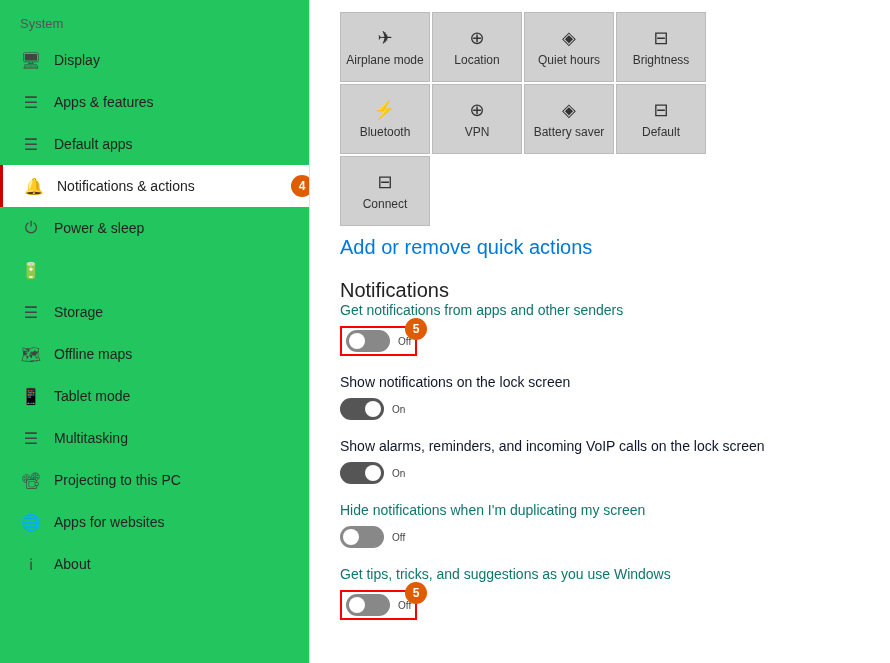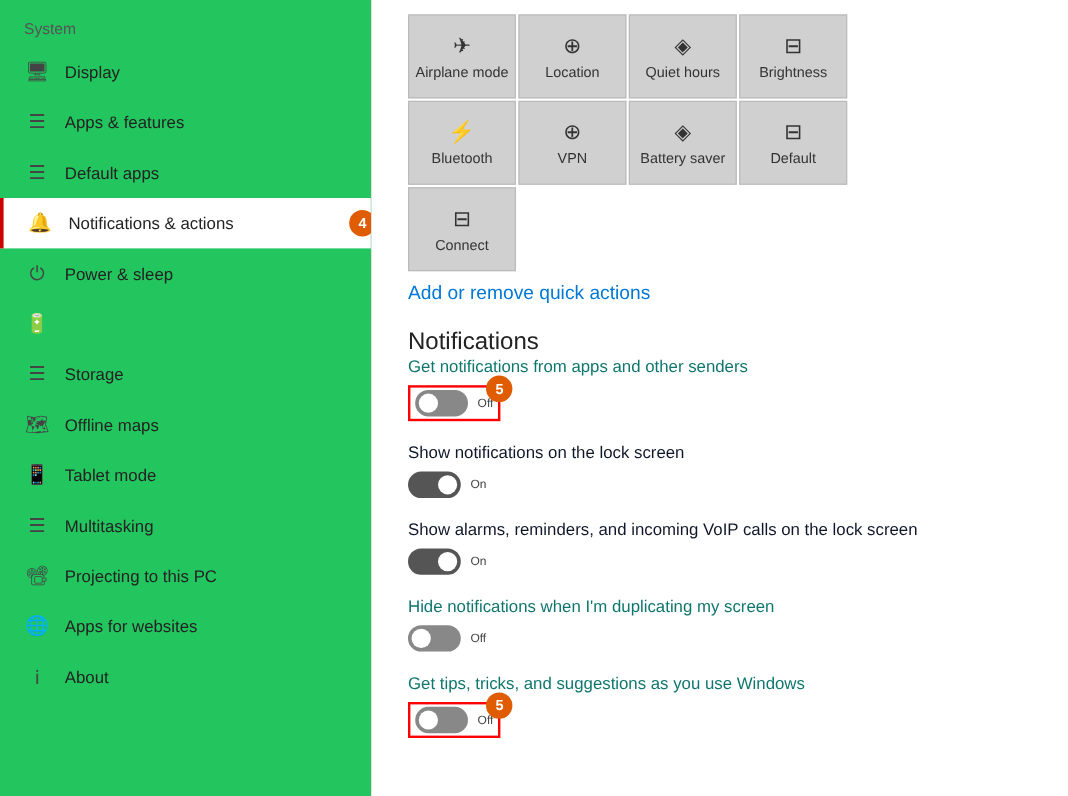--- a/index.html
+++ b/index.html
@@ -93,21 +93,21 @@
       cursor: pointer;
       border: 1px solid #bbb;
     }
     .qa-tile .qa-icon {
       font-size: 18px;
       margin-bottom: 4px;
     }
 
     .add-remove-link {
       color: #0078d7;
-      font-size: 16px;
+      font-size: 20px;
       margin-bottom: 20px;
       cursor: pointer;
       display: inline-block;
     }
 
     .section-title {
       font-size: 20px;
       font-weight: 300;
       color: #222;
       margin-bottom: 0;

